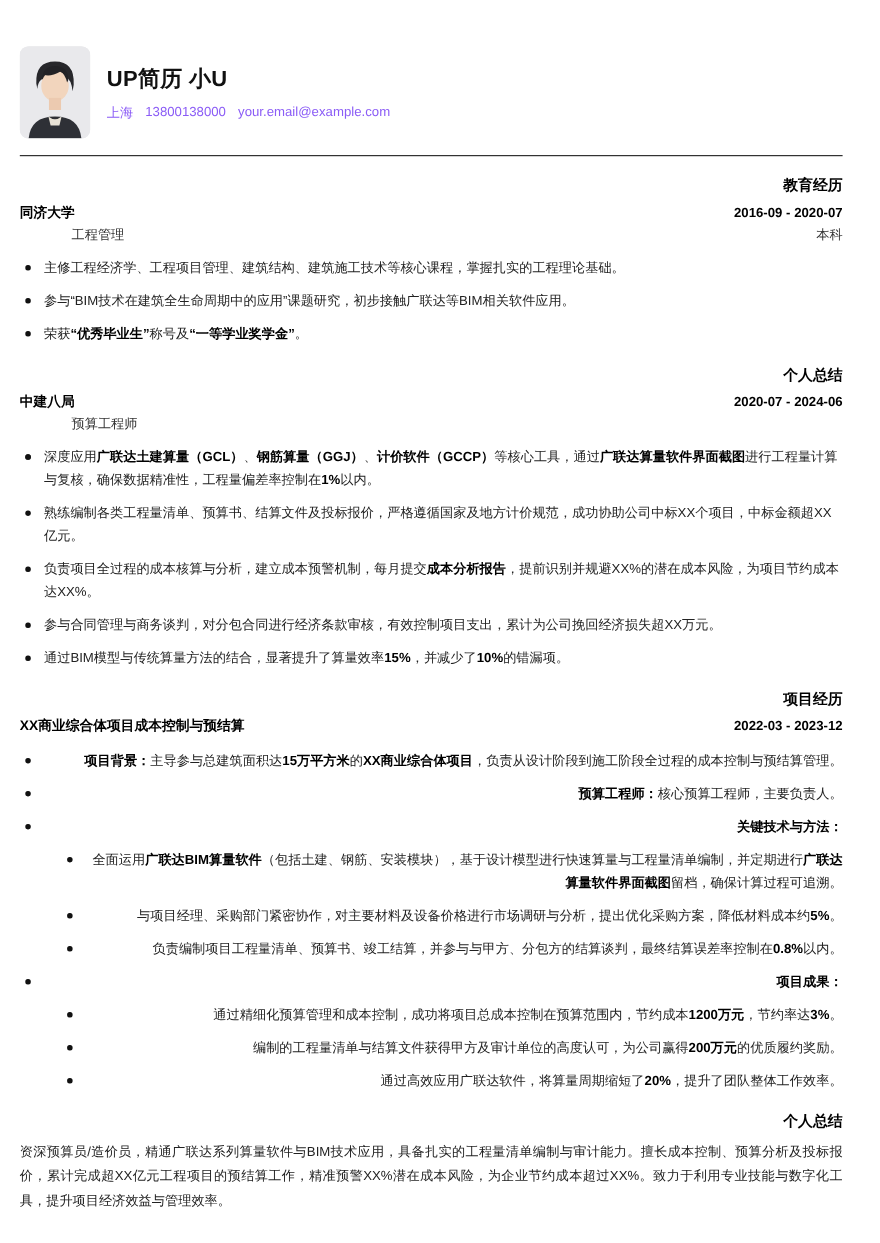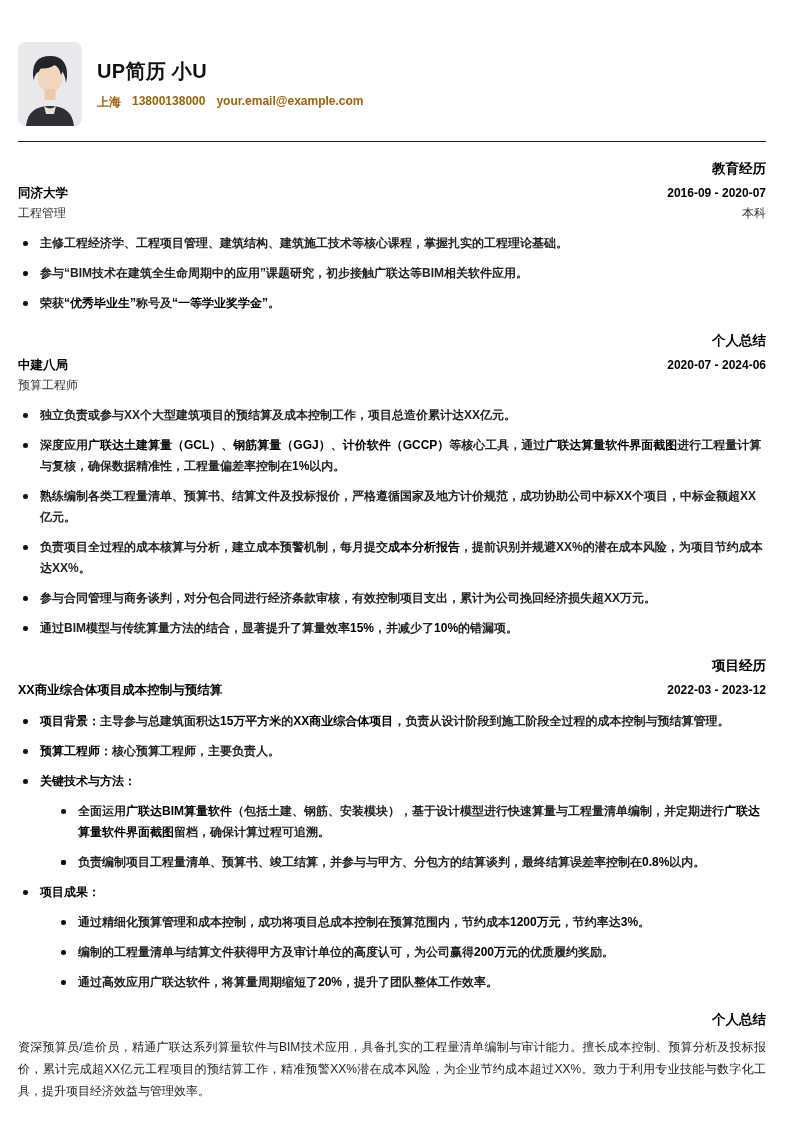--- a/index.html
+++ b/index.html
@@ -4,31 +4,31 @@
 <style>
   * { margin:0; padding:0; box-sizing:border-box; }
   html,body { background:#ffffff; }
   body { width:800px; font-family:"Liberation Sans","DejaVu Sans",sans-serif; color:#1f1f1f; }
   .page { width:784px; height:1130px; overflow:hidden; background:#fff; padding:42px 18px 0 18px; }
 
   
   .hdr { display:flex; align-items:center; gap:15px; }
   .photo { width:64px; height:84px; border-radius:8px; overflow:hidden; flex:0 0 auto; background:#e9e9ec; }
   .name { font-size:20px; font-weight:700; color:#111; letter-spacing:.3px; }
-  .contact { margin-top:9px; font-size:12px; color:#a16207; display:flex; gap:11px;font-weight:bold; }
+  .contact { margin-top:9px; font-size:12px; color:#8b5cf6; display:flex; gap:11px; }
   .divider { border-bottom:1.7px solid #1c1c1c; margin-top:15px; }
 
   
   .sec-title { font-size:13.5px; font-weight:700; color:#000; margin-top:18px; margin-bottom:7px;text-align:right; }
   .row { display:flex; justify-content:space-between; align-items:baseline; }
   .org { font-size:12.5px; font-weight:700; color:#000; }
   .date { font-size:12px; font-weight:700; color:#000; }
-  .subrow { display:flex; justify-content:space-between; font-size:12px; color:#333; margin-top:3px; margin-bottom:11px; }
+  .subrow { display:flex; justify-content:space-between; font-size:12px; color:#333; margin-top:3px; margin-bottom:11px;margin-left:47px; }
 
-  .bullets { margin-top:2px;font-weight:bold; }
+  .bullets { margin-top:2px; }
   .b { position:relative; padding-left:22px; font-size:12px; line-height:1.75; color:#222; margin-bottom:9px; }
   .b .dot-b { position:absolute; left:5px; top:8px; width:4.6px; height:4.6px; border-radius:50%; background:#111; }
   .b b { color:#000; }
   .sublist { margin-left:38px; }
   .sublist .b { margin-bottom:9px; }
 
   .summary-text { font-size:12px; line-height:1.85; color:#222; margin-top:4px; text-align:justify; }
 </style>
 </head>
 <body>
@@ -83,53 +83,53 @@
     <div class="row">
       <span class="org">中建八局</span>
       <span class="date">2020-07 - 2024-06</span>
     </div>
     <div class="subrow">
       <span>预算工程师</span>
       <span></span>
     </div>
     <div class="bullets">
 
-        <div class="b"><span class="dot-b"></span><span class="bt">独立负责或参与XX个大型建筑项目的预结算及成本控制工作，项目总造价累计达XX亿元。</span></div>
+        <div class="b"><span class="dot-b"></span></div>
 
         <div class="b"><span class="dot-b"></span><span class="bt">深度应用<b>广联达土建算量（GCL）</b>、<b>钢筋算量（GGJ）</b>、<b>计价软件（GCCP）</b>等核心工具，通过<b>广联达算量软件界面截图</b>进行工程量计算与复核，确保数据精准性，工程量偏差率控制在<b>1%</b>以内。</span></div>
 
         <div class="b"><span class="dot-b"></span><span class="bt">熟练编制各类工程量清单、预算书、结算文件及投标报价，严格遵循国家及地方计价规范，成功协助公司中标XX个项目，中标金额超XX亿元。</span></div>
 
         <div class="b"><span class="dot-b"></span><span class="bt">负责项目全过程的成本核算与分析，建立成本预警机制，每月提交<b>成本分析报告</b>，提前识别并规避XX%的潜在成本风险，为项目节约成本达XX%。</span></div>
 
         <div class="b"><span class="dot-b"></span><span class="bt">参与合同管理与商务谈判，对分包合同进行经济条款审核，有效控制项目支出，累计为公司挽回经济损失超XX万元。</span></div>
 
         <div class="b"><span class="dot-b"></span><span class="bt">通过BIM模型与传统算量方法的结合，显著提升了算量效率<b>15%</b>，并减少了<b>10%</b>的错漏项。</span></div>
       </div>
   </div>
 
   <div>
     <div class="sec-title">项目经历</div>
     <div class="row">
       <span class="org">XX商业综合体项目成本控制与预结算</span>
       <span class="date">2022-03 - 2023-12</span>
     </div>
-    <div class="bullets" style="margin-top:12px;">
+    <div class="bullets" style="margin-top:12px;text-align:right;">
 
         <div class="b"><span class="dot-b"></span><span class="bt"><b>项目背景：</b>主导参与总建筑面积达<b>15万平方米</b>的<b>XX商业综合体项目</b>，负责从设计阶段到施工阶段全过程的成本控制与预结算管理。</span></div>
 
         <div class="b"><span class="dot-b"></span><span class="bt"><b>预算工程师：</b>核心预算工程师，主要负责人。</span></div>
 
         <div class="b"><span class="dot-b"></span><span class="bt"><b>关键技术与方法：</b></span></div>
         <div class="sublist">
 
             <div class="b"><span class="dot-b"></span><span class="bt">全面运用<b>广联达BIM算量软件</b>（包括土建、钢筋、安装模块），基于设计模型进行快速算量与工程量清单编制，并定期进行<b>广联达算量软件界面截图</b>留档，确保计算过程可追溯。</span></div>
 
 
-            <div class="b"><span class="dot-b"></span></div>
+            <div class="b"><span class="dot-b"></span><span class="bt">与项目经理、采购部门紧密协作，对主要材料及设备价格进行市场调研与分析，提出优化采购方案，降低材料成本约<b>5%</b>。</span></div>
 
             <div class="b"><span class="dot-b"></span><span class="bt">负责编制项目工程量清单、预算书、竣工结算，并参与与甲方、分包方的结算谈判，最终结算误差率控制在<b>0.8%</b>以内。</span></div>
           </div>
 
         <div class="b"><span class="dot-b"></span><span class="bt"><b>项目成果：</b></span></div>
         <div class="sublist">
 
             <div class="b"><span class="dot-b"></span><span class="bt">通过精细化预算管理和成本控制，成功将项目总成本控制在预算范围内，节约成本<b>1200万元</b>，节约率达<b>3%</b>。</span></div>
 
             <div class="b"><span class="dot-b"></span><span class="bt">编制的工程量清单与结算文件获得甲方及审计单位的高度认可，为公司赢得<b>200万元</b>的优质履约奖励。</span></div>

